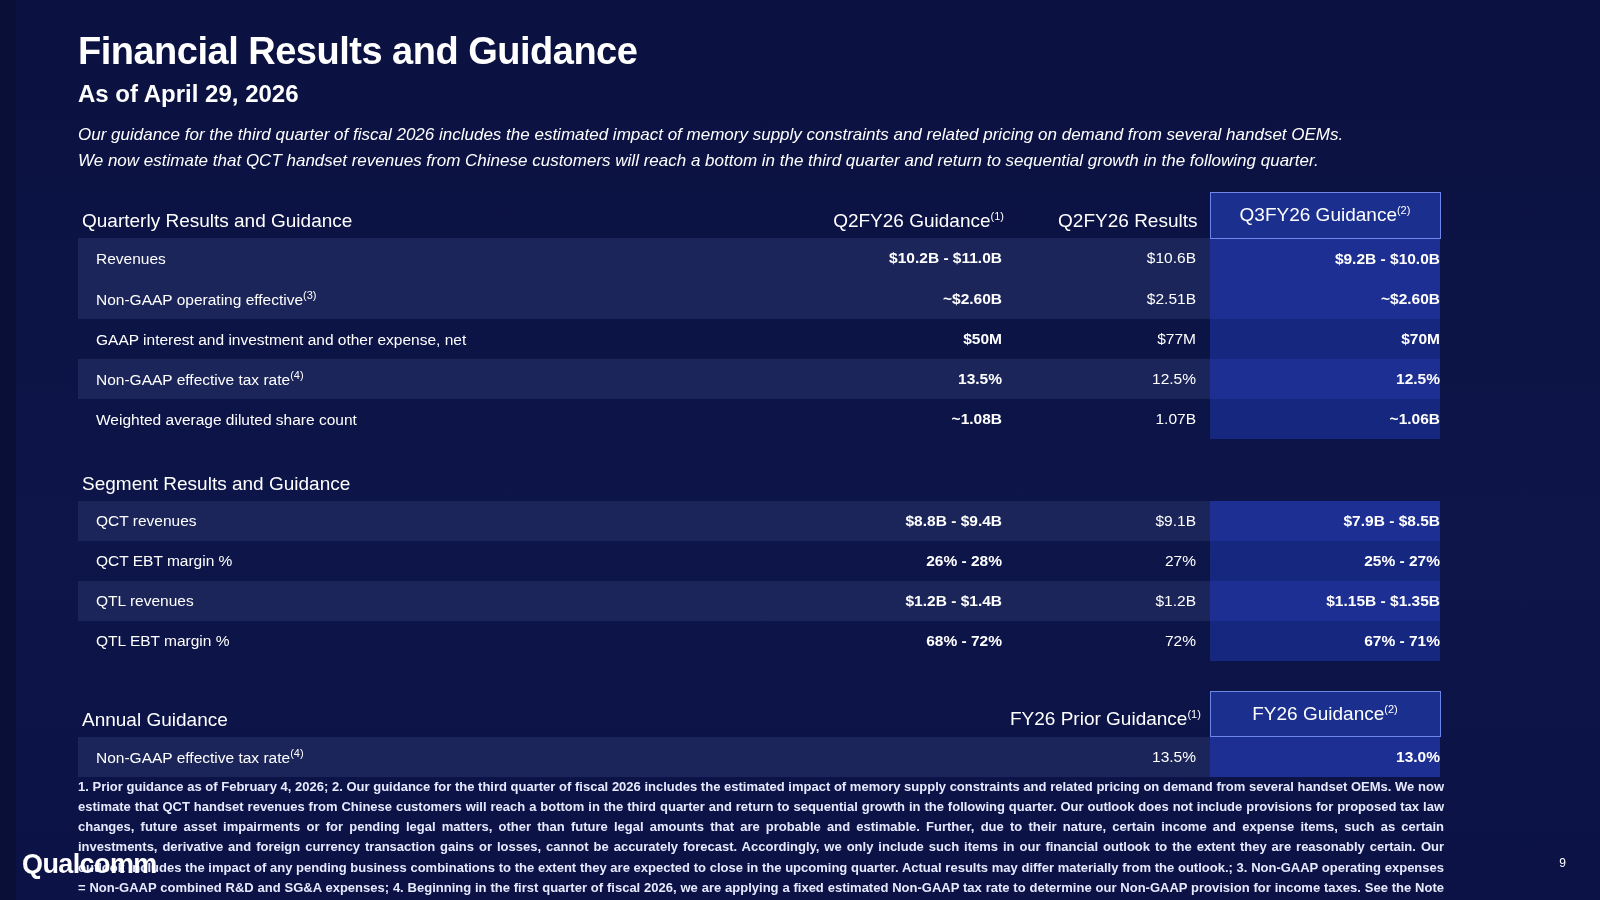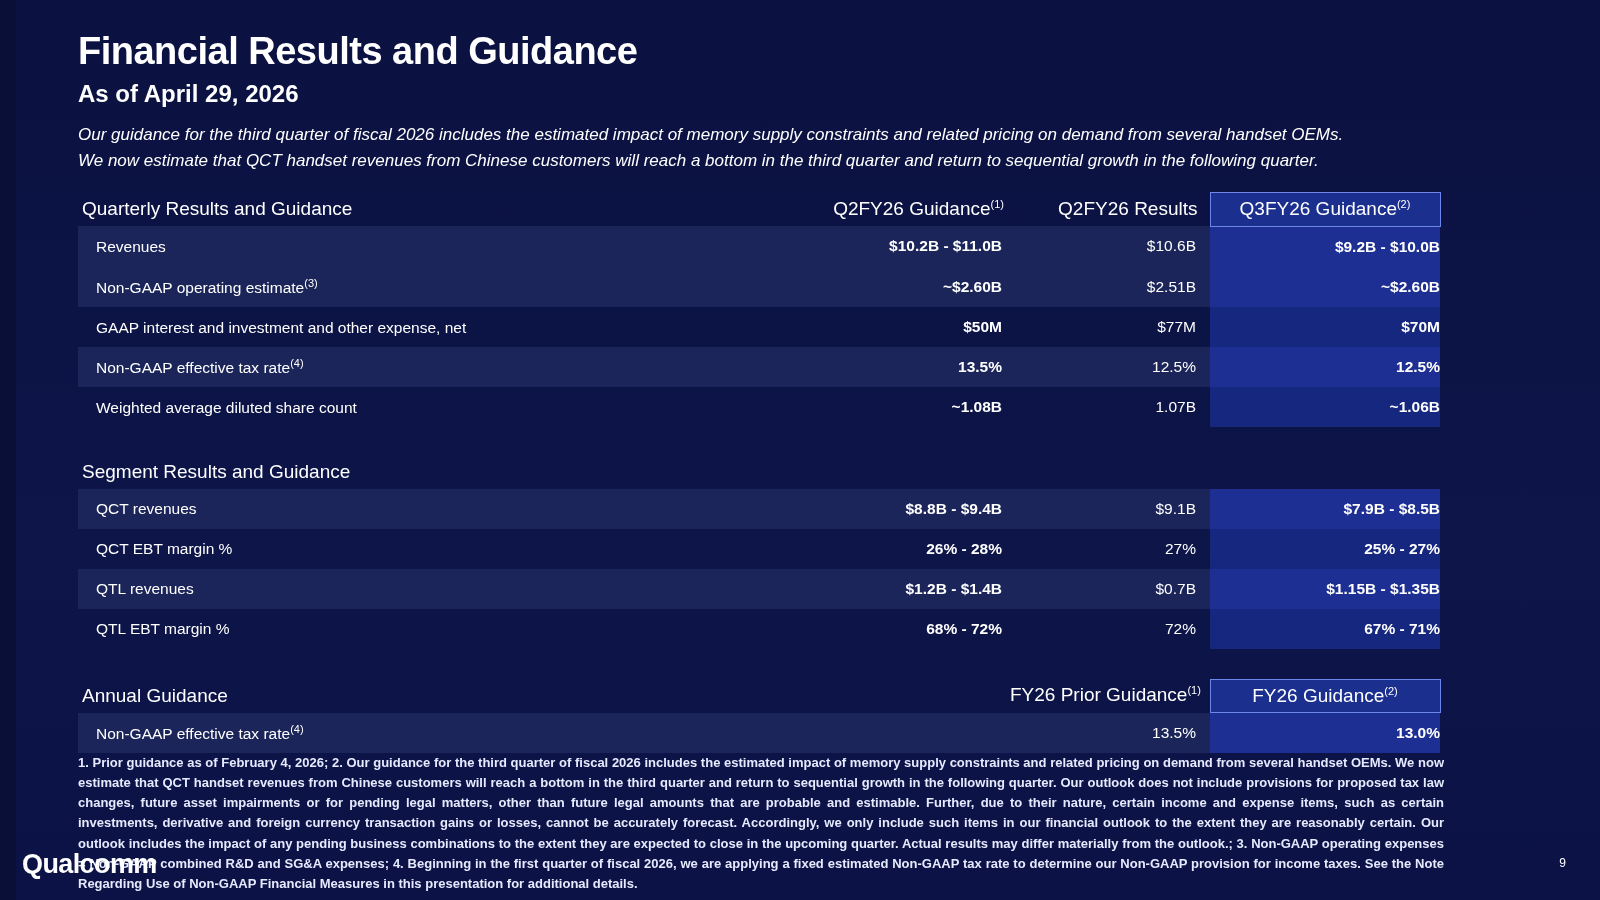--- a/index.html
+++ b/index.html
@@ -79,21 +79,21 @@
   }
   .hdr-cell {
     text-align: right;
     padding-right: 12px !important;
     white-space: nowrap;
   }
   .hdr-highlight {
     background: #1b2f8f;
     border: 1.5px solid #6e86e8;
     text-align: center !important;
-    padding: 5px 8px !important;
+    padding: 11px 8px !important;
     margin-top: 20px;
   }
   .sup {
     font-size: 11px;
     vertical-align: super;
   }
   .row td {
     font-size: 15.5px;
     height: 38px;
     vertical-align: middle;
@@ -183,21 +183,21 @@
           <td class="hdr-highlight"><span>Q3FY26 Guidance</span><span class="sup">(2)</span></td>
         </tr>
 
         <tr class="row alt">
           <td class="label"><span>Revenues</span><span class="sup"></span></td>
           <td class="val bold">$10.2B - $11.0B</td>
           <td class="val">$10.6B</td>
           <td class="hl">$9.2B - $10.0B</td>
         </tr>
         <tr class="row alt">
-          <td class="label"><span>Non-GAAP operating estimate</span><span class="sup">(3)</span></td>
+          <td class="label"><span>Non-GAAP operating effective</span><span class="sup">(3)</span></td>
           <td class="val bold">~$2.60B</td>
           <td class="val">$2.51B</td>
           <td class="hl">~$2.60B</td>
         </tr>
         <tr class="row">
           <td class="label"><span>GAAP interest and investment and other expense, net</span><span class="sup"></span></td>
           <td class="val bold">$50M</td>
           <td class="val">$77M</td>
           <td class="hl">$70M</td>
         </tr>
@@ -240,21 +240,21 @@
         </tr>
         <tr class="row">
           <td class="label"><span>QCT EBT margin %</span></td>
           <td class="val bold">26% - 28%</td>
           <td class="val">27%</td>
           <td class="hl">25% - 27%</td>
         </tr>
         <tr class="row alt">
           <td class="label"><span>QTL revenues</span></td>
           <td class="val bold">$1.2B - $1.4B</td>
-          <td class="val">$0.7B</td>
+          <td class="val">$1.2B</td>
           <td class="hl">$1.15B - $1.35B</td>
         </tr>
         <tr class="row">
           <td class="label"><span>QTL EBT margin %</span></td>
           <td class="val bold">68% - 72%</td>
           <td class="val">72%</td>
           <td class="hl">67% - 71%</td>
         </tr>
       </tbody>
     </table>

